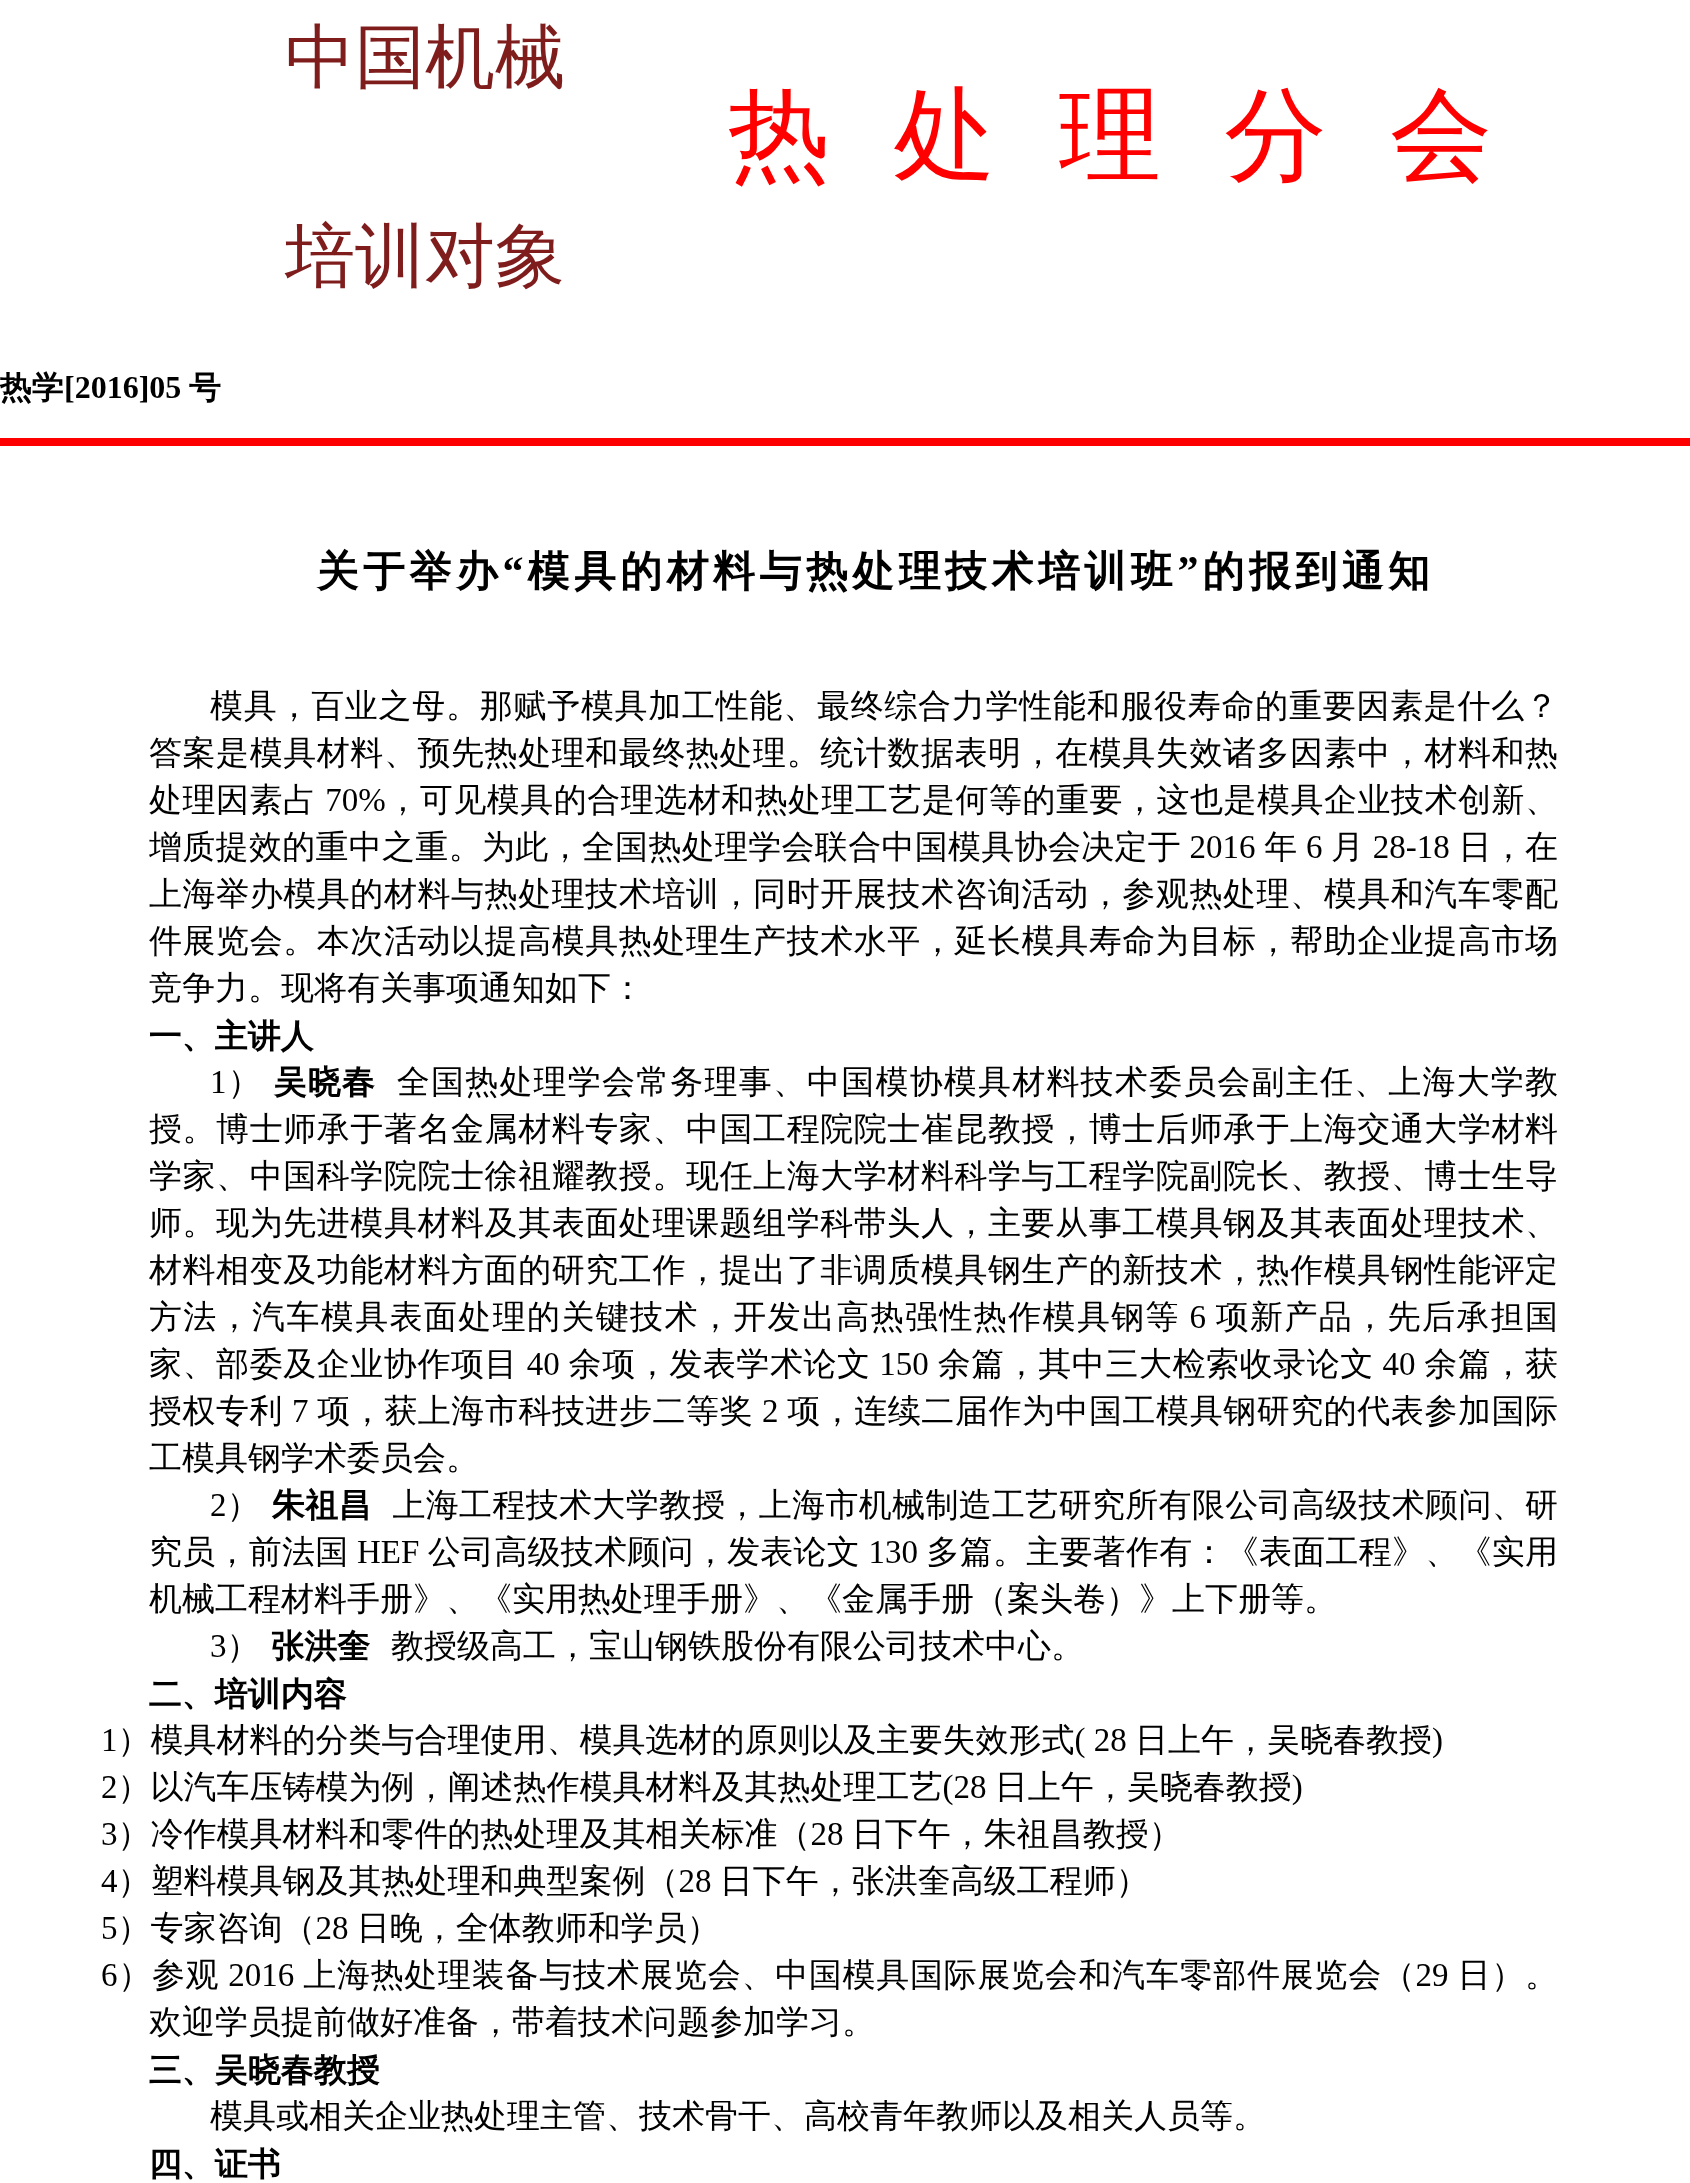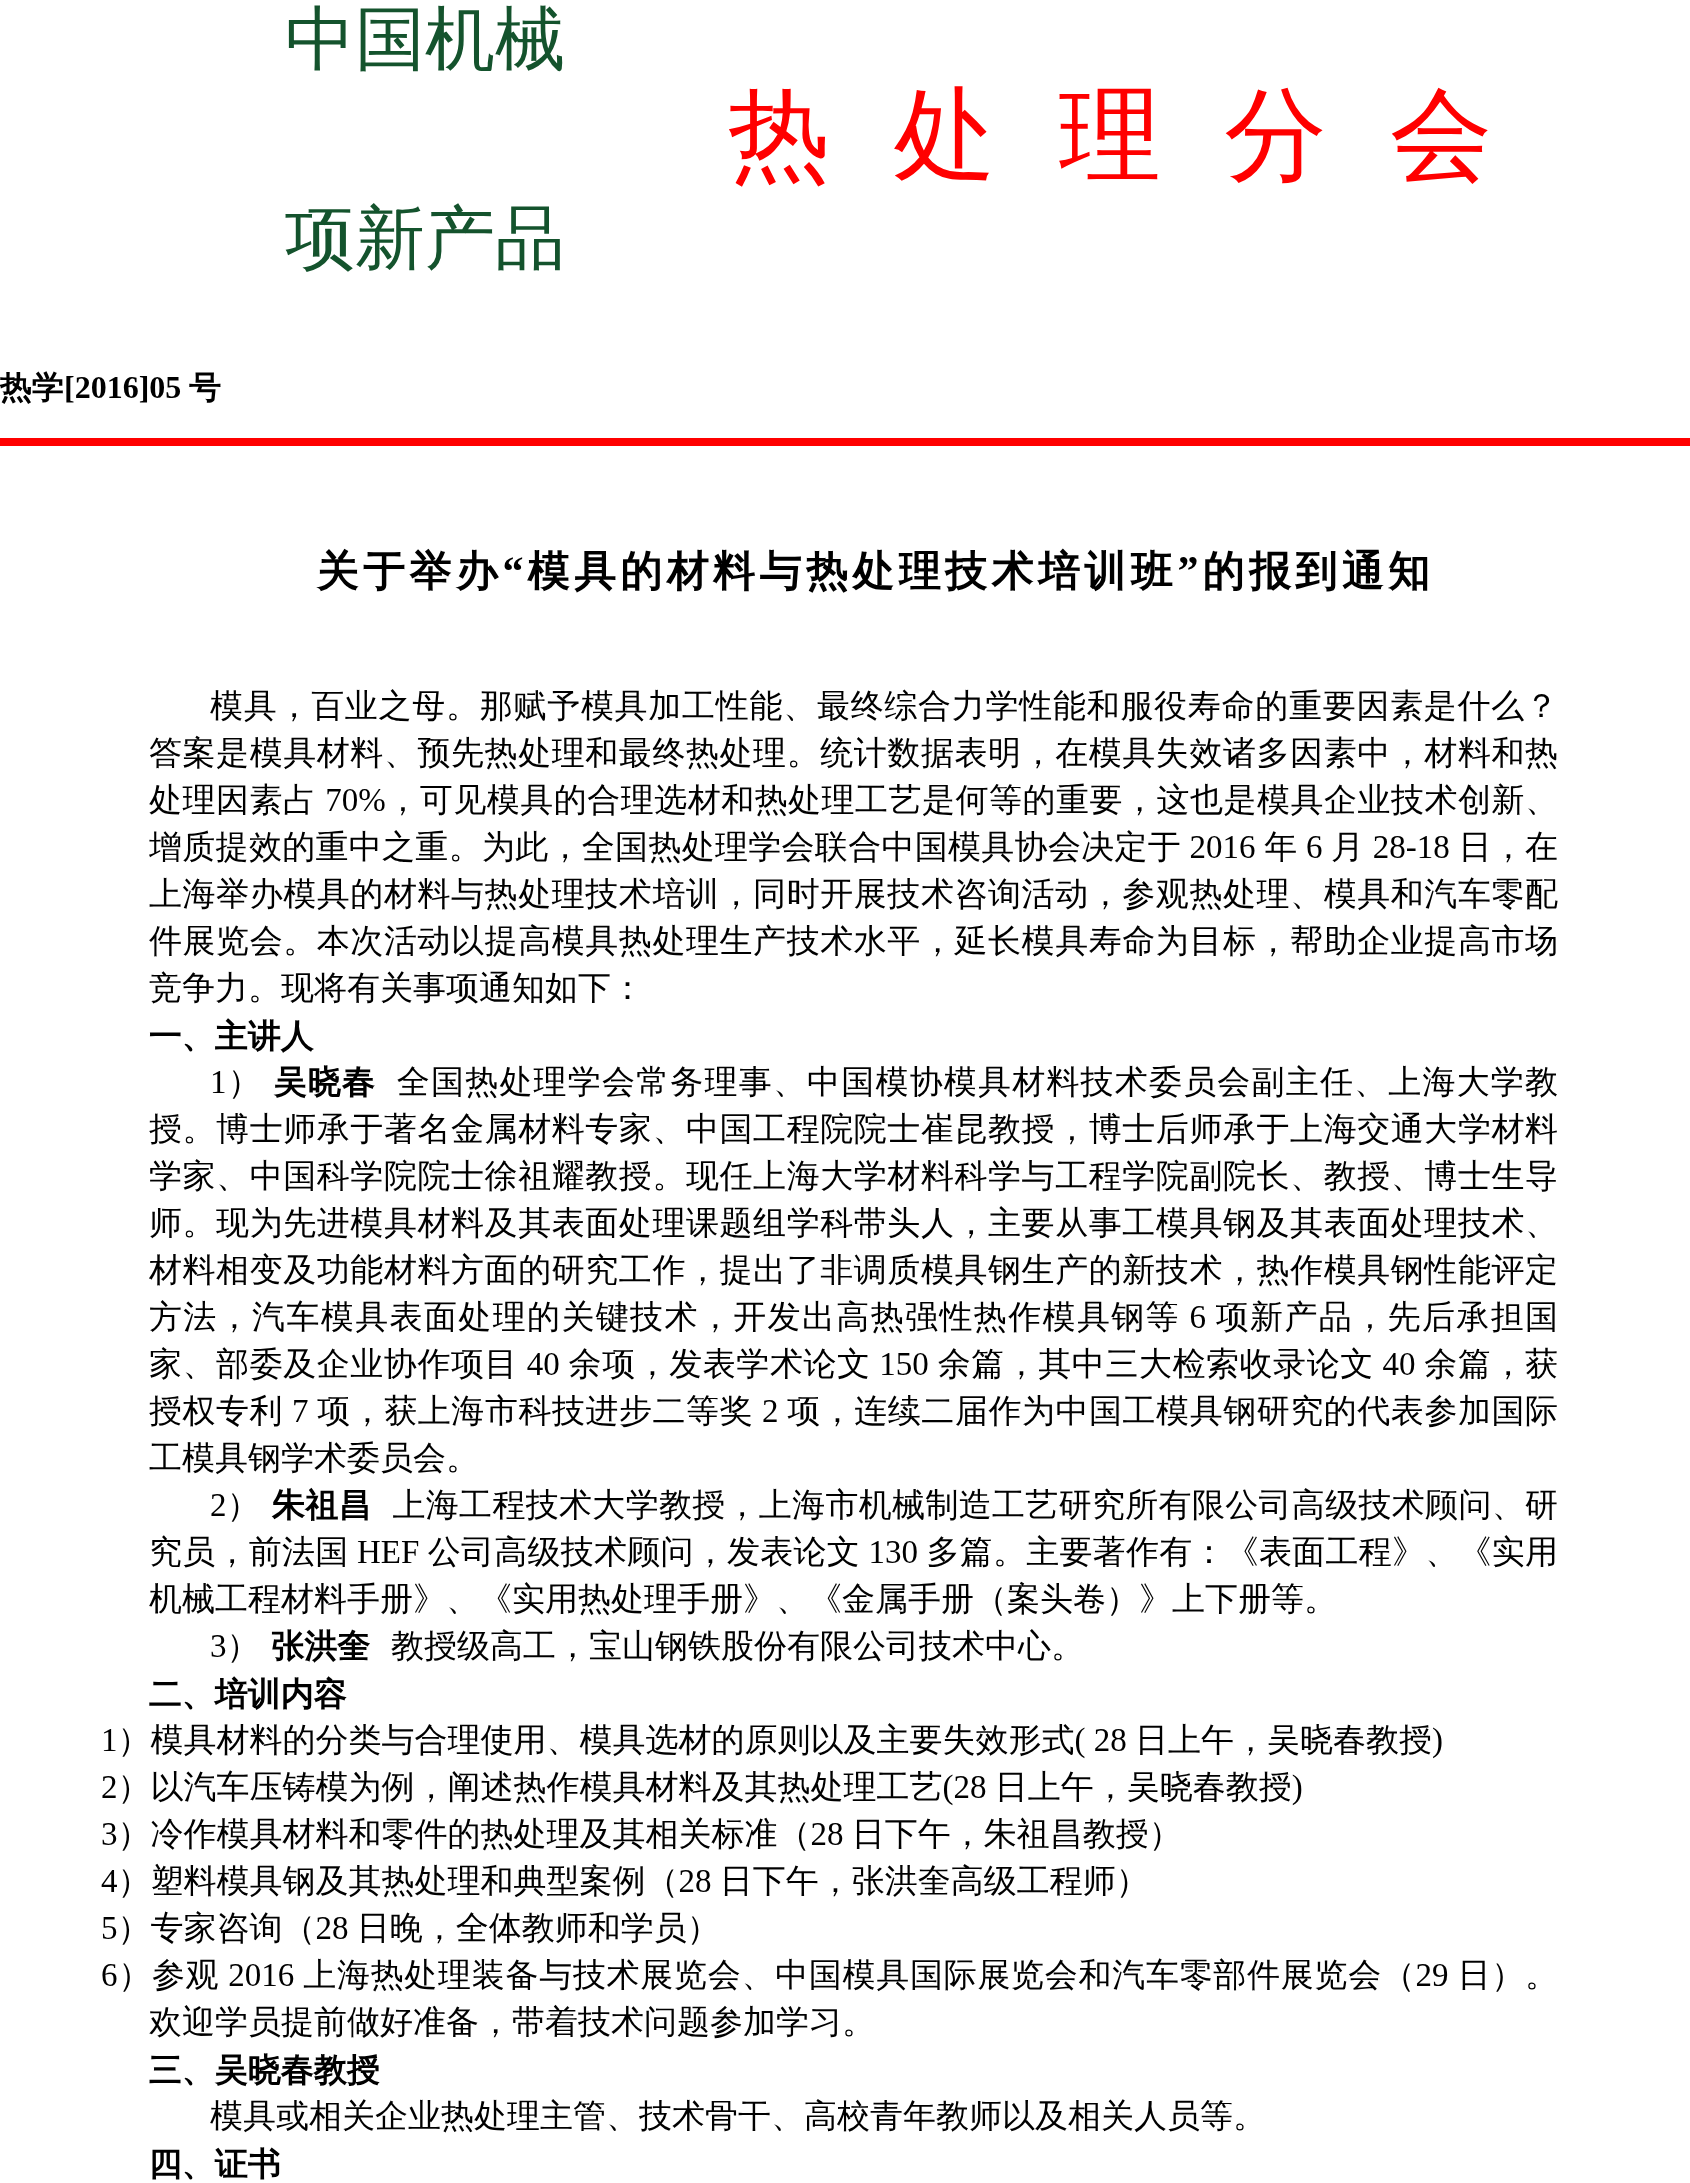--- a/index.html
+++ b/index.html
@@ -10,22 +10,22 @@
     background: #ffffff;
     overflow: hidden;
     color: #000000;
     font-family: "Liberation Serif", "DejaVu Serif", serif;
   }
 
   
   .org-block {
     position: absolute;
     left: 285px;
-    top: 3px;
-    color: #14532d;
+    top: 21px;
+    color: #7f1d1d;
     font-size: 70px;
     line-height: 1.05;
     font-weight: normal;
     white-space: nowrap;
   }
   .org-line1 { margin-bottom: 125px; }
 
   .branch-name {
     position: absolute;
     left: 728px;
@@ -103,21 +103,21 @@
     text-indent: -48px;
   }
 </style>
 </head>
 <body>
 
 <div class="page">
 
   <div class="org-block">
     <div class="org-line1">中国机械</div>
-    <div class="org-line2">项新产品</div>
+    <div class="org-line2">培训对象</div>
   </div>
   <div class="branch-name">热 处 理 分 会</div>
 
   <div class="doc-number">热学[2016]05 号</div>
 
   <div class="red-rule"></div>
 
   <div class="doc-title">关于举办“模具的材料与热处理技术培训班”的报到通知</div>
 
   <div class="doc-body">

